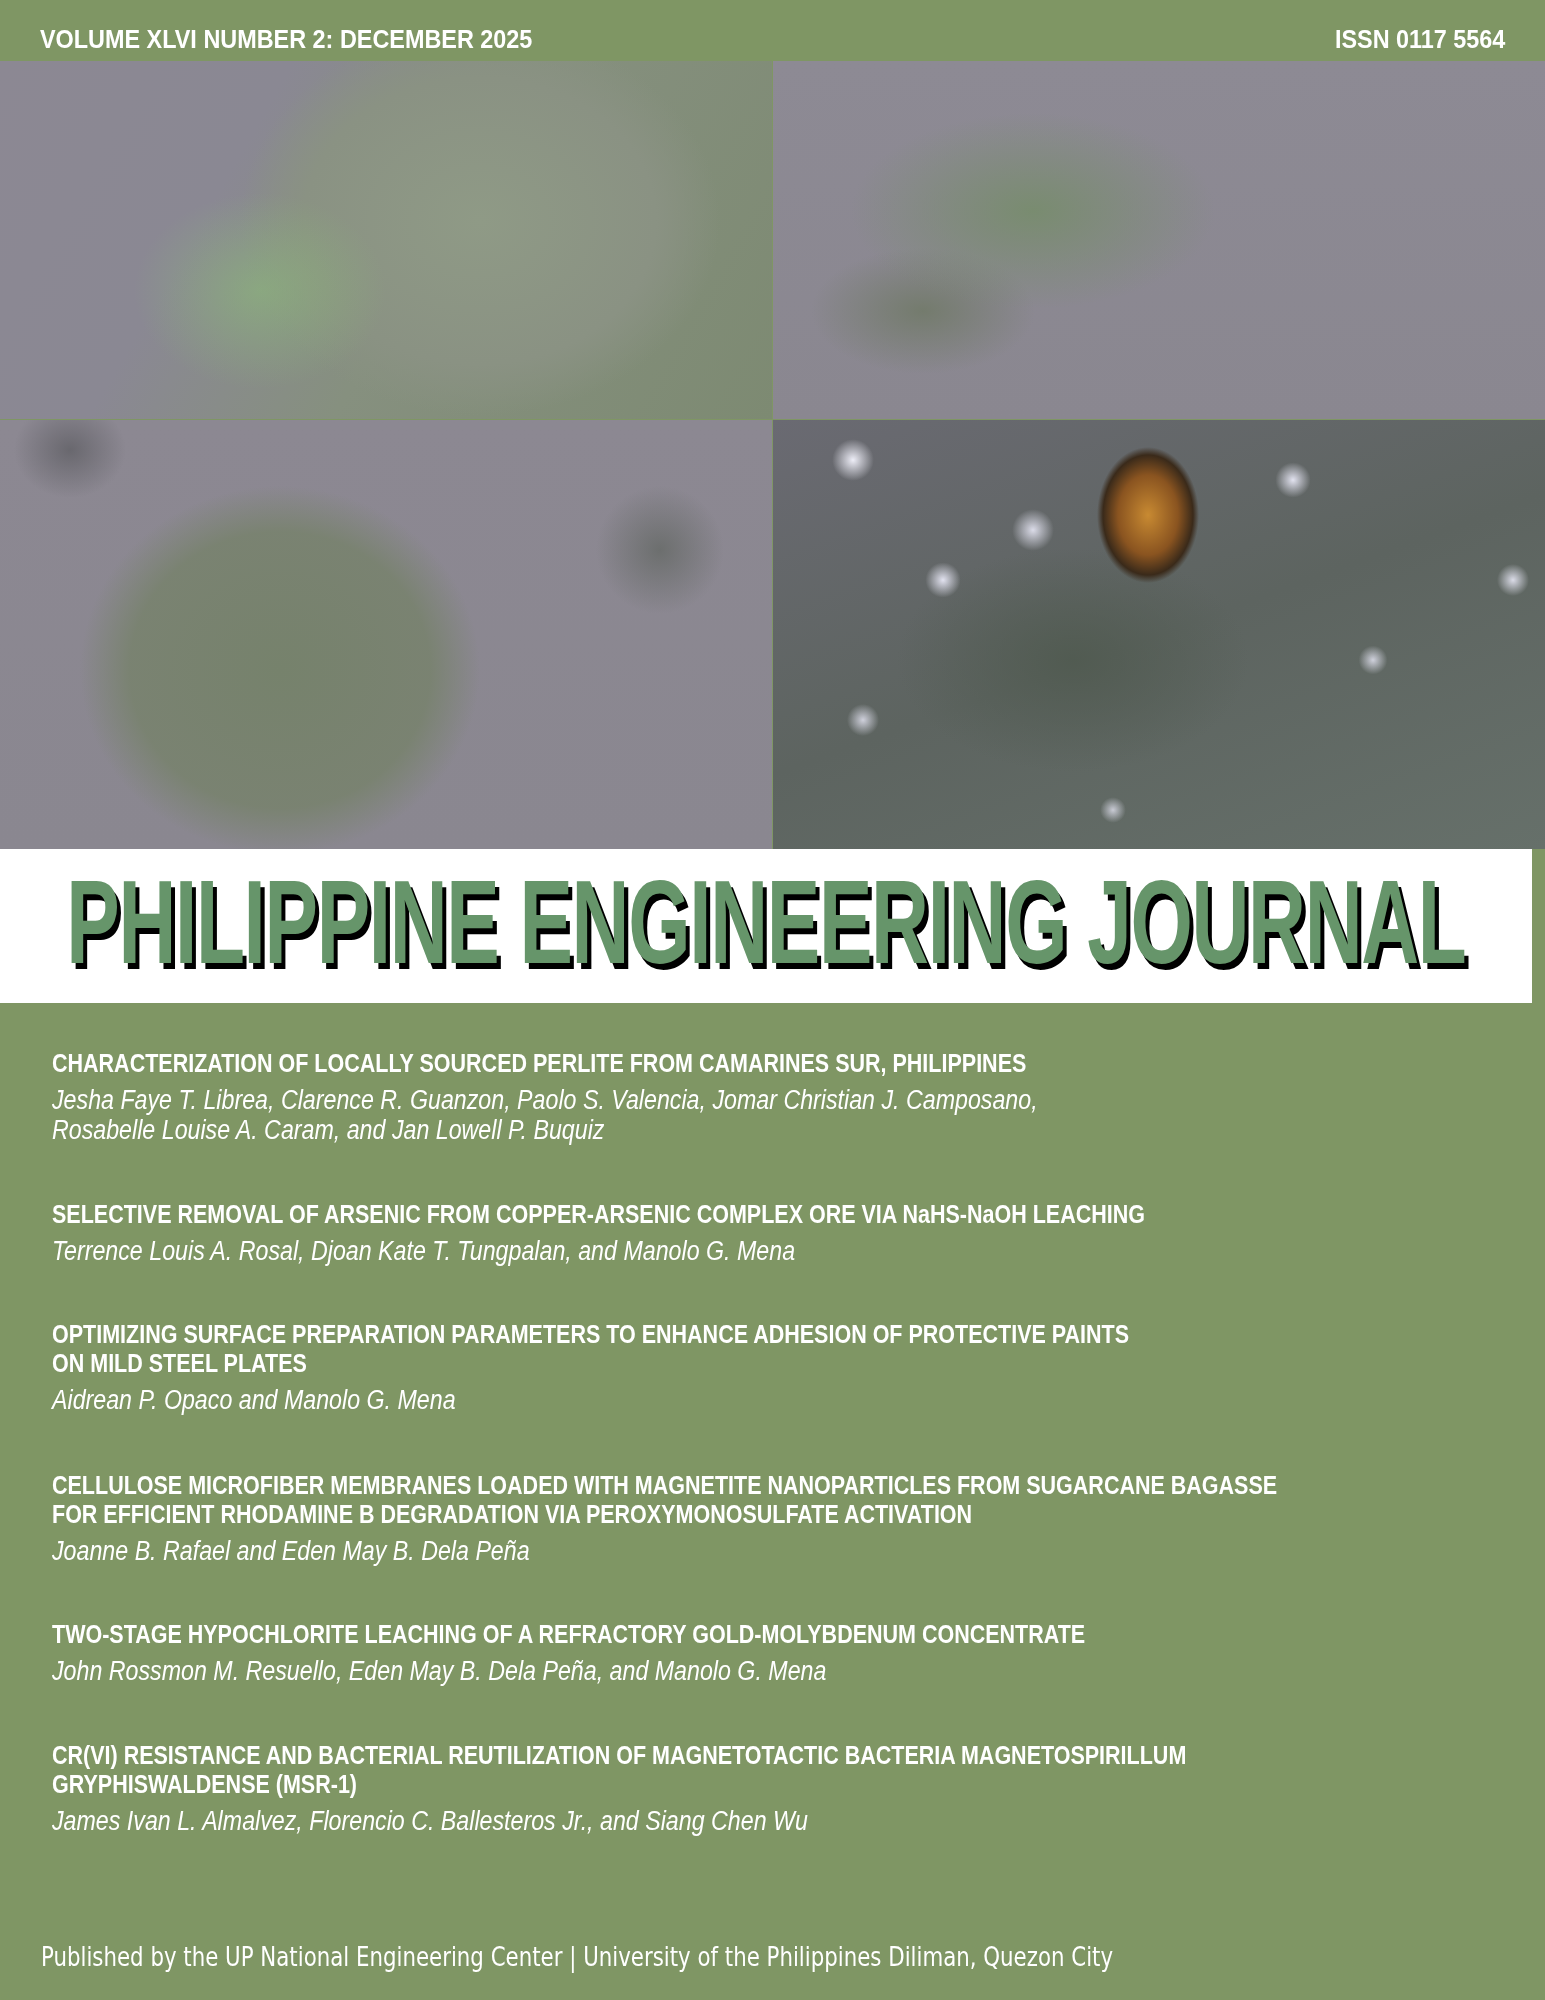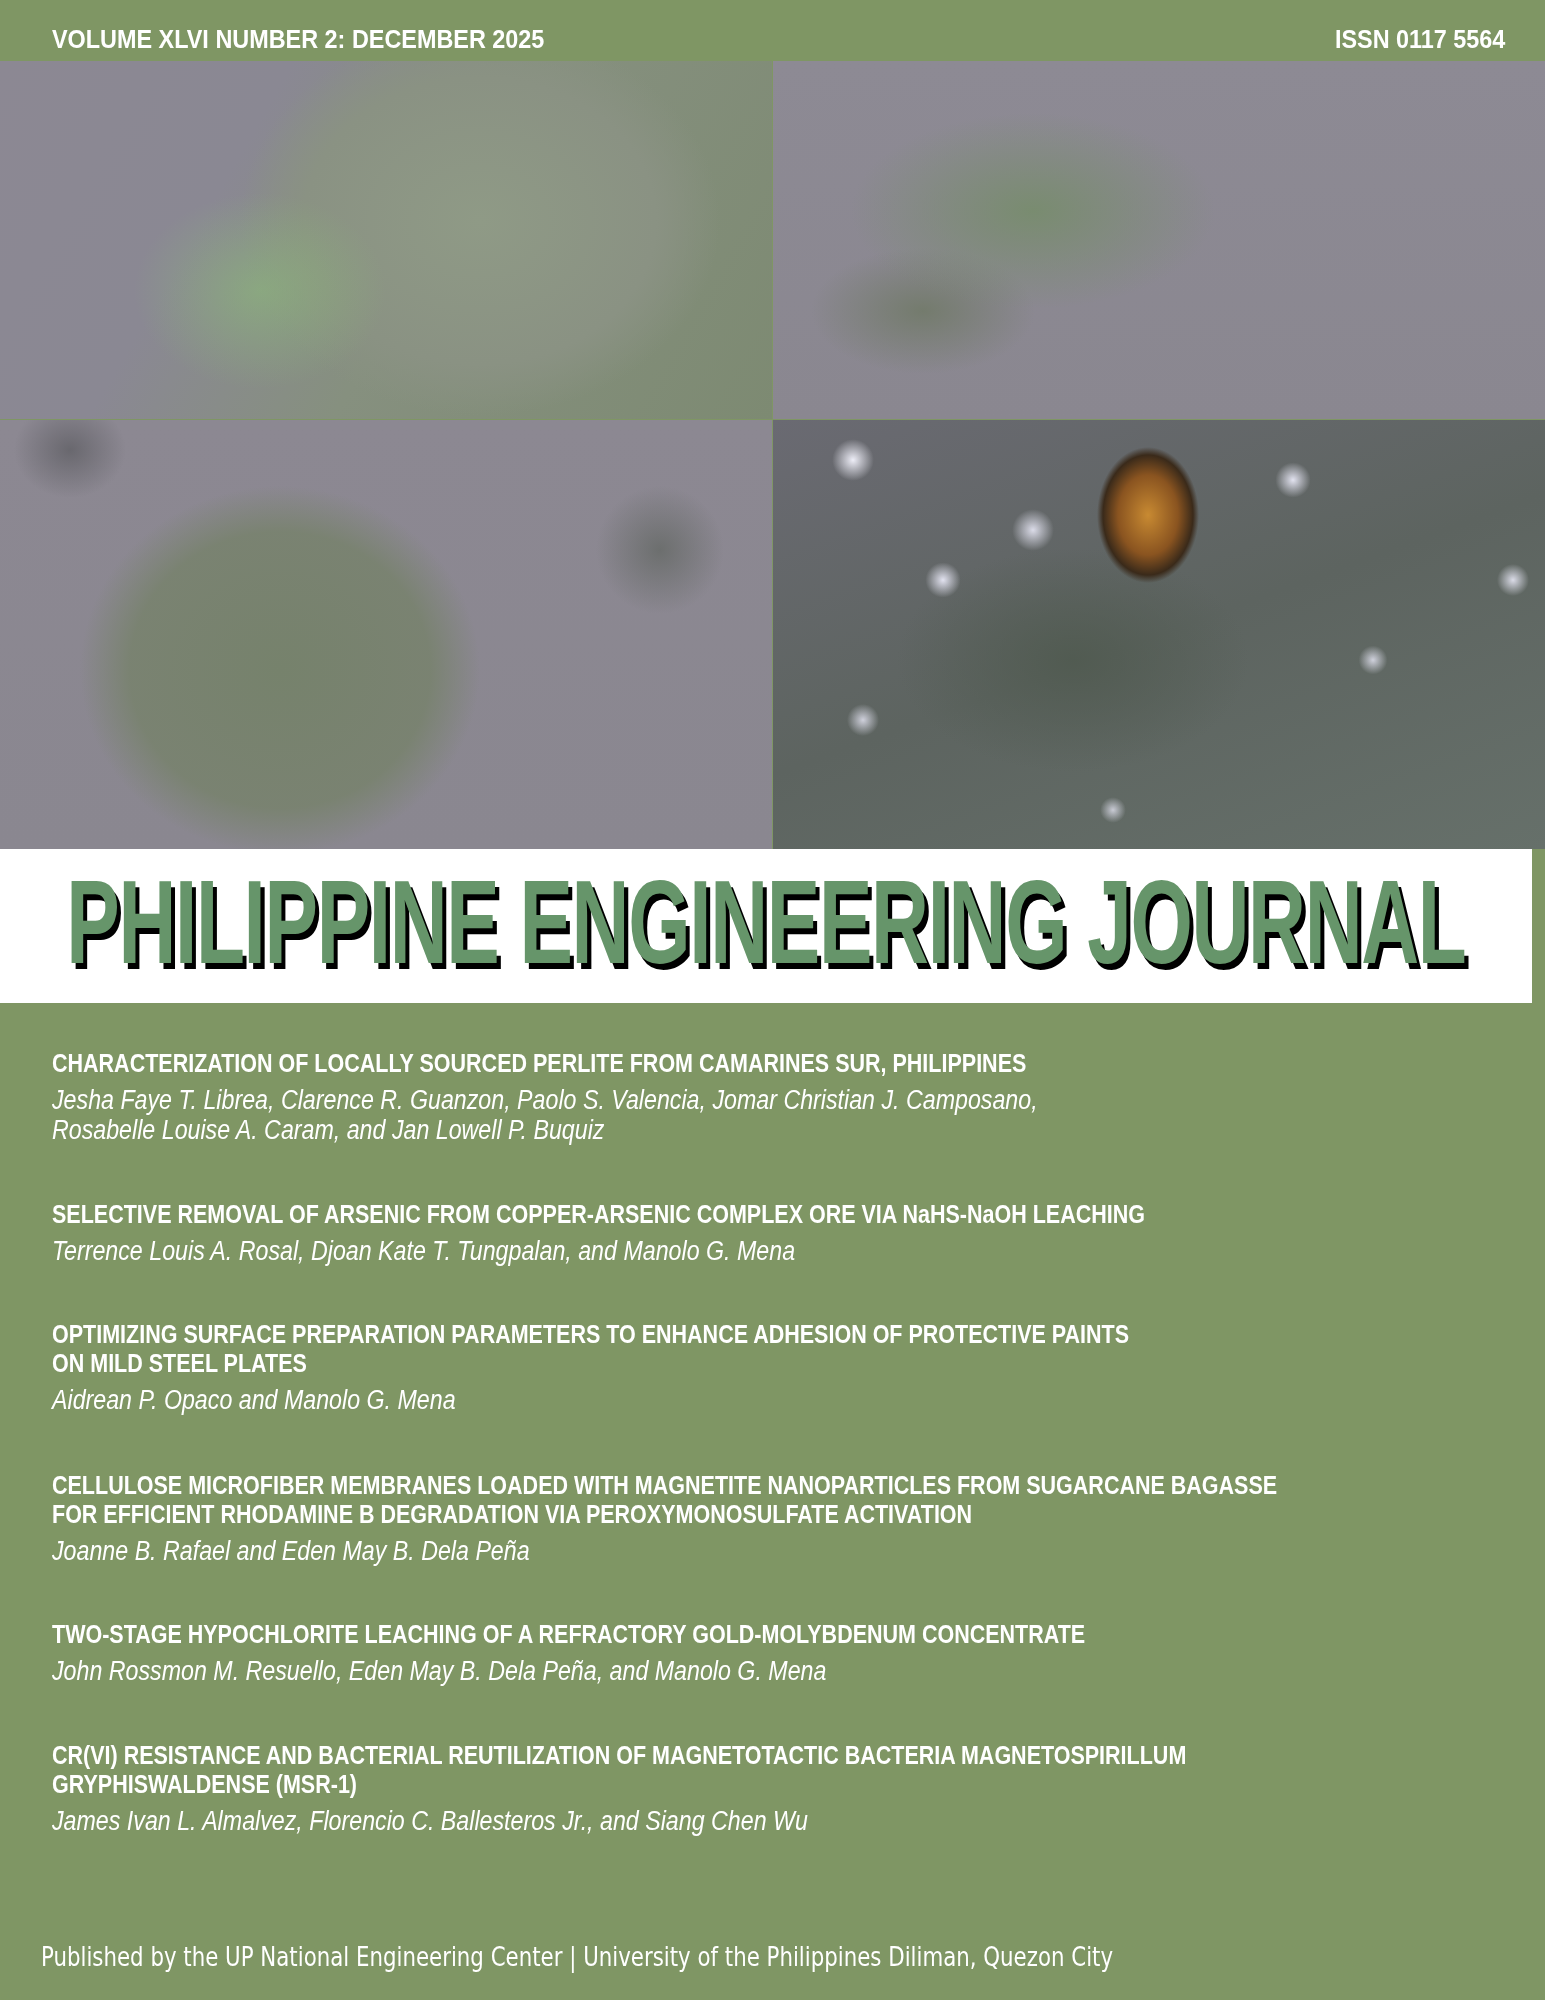--- a/index.html
+++ b/index.html
@@ -3,21 +3,21 @@
 <meta charset="utf-8">
 <style>
   * { box-sizing: border-box; margin: 0; padding: 0; }
   html, body { width: 1545px; height: 2000px; overflow: hidden; background: #7f9664; }
   body { position: relative; font-family: "Liberation Sans", sans-serif; }
 
   .topbar {
     position: absolute; left: 0; top: 0; width: 1545px; height: 79px;
     background: #7f9664; color: #fff;
     display: flex; align-items: center; justify-content: space-between;
-    padding: 0 40px 0 52px;
+    padding: 0 40px 0 40px;
   }
   .topbar span {
     font-family: "Liberation Sans", sans-serif; font-weight: bold;
     font-size: 26px; letter-spacing: 0px; transform: scaleX(0.9); transform-origin: left center;
     display: inline-block;
   }
   .topbar .issn { transform-origin: right center; }
 
   .grid { position: absolute; left: 0; top: 61px; width: 1545px; height: 788px; }
   .tile { position: absolute; overflow: hidden; }

